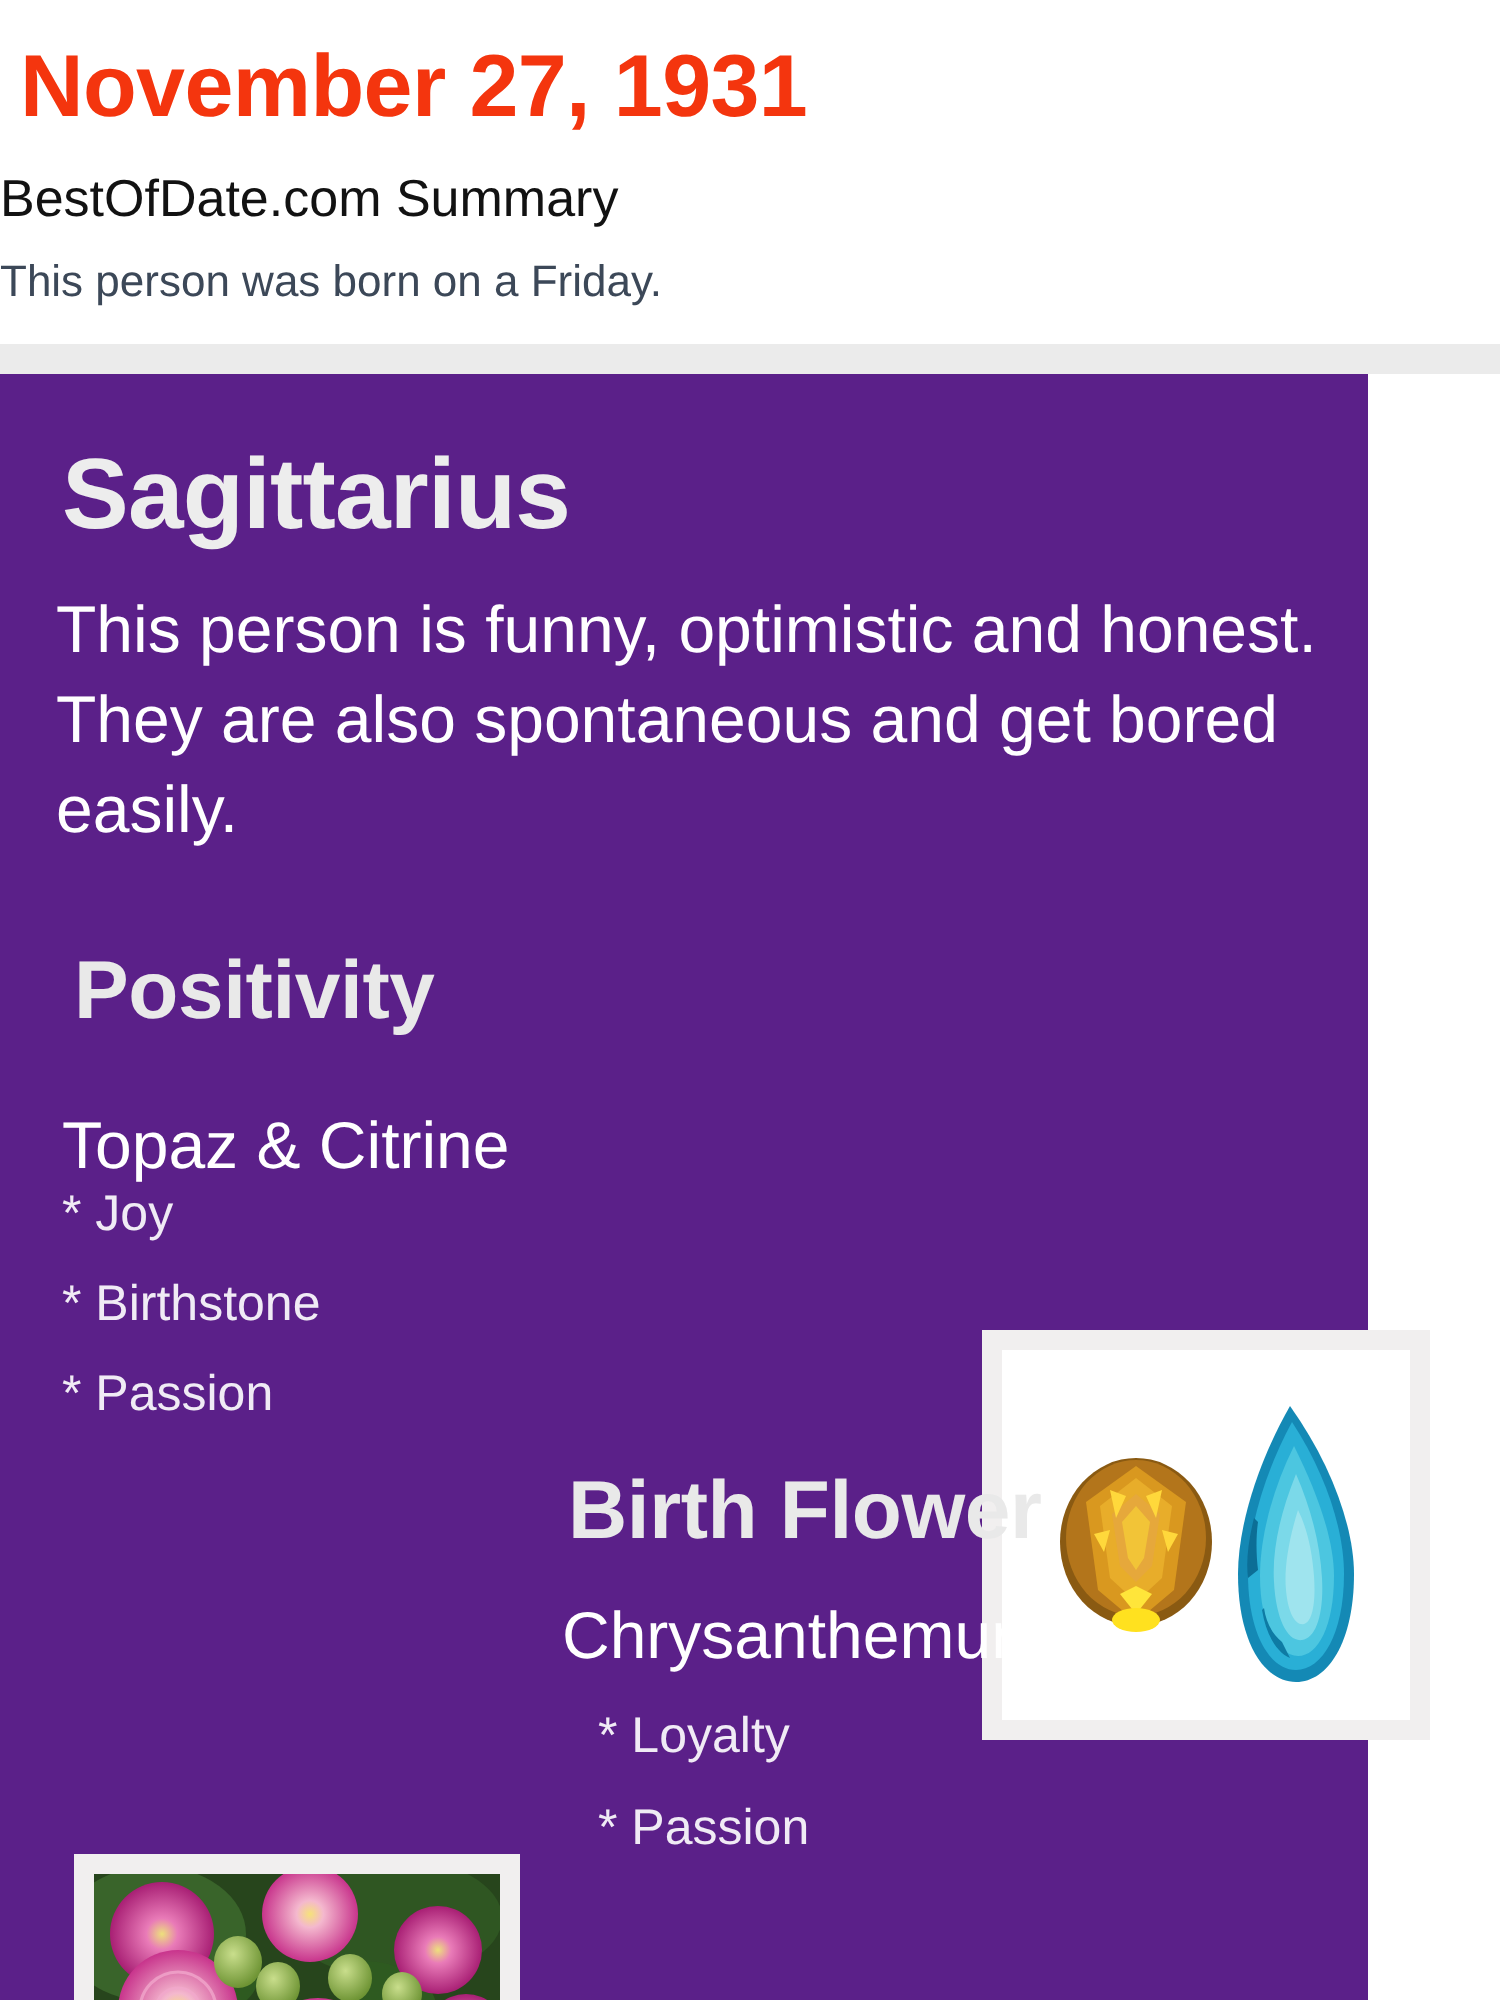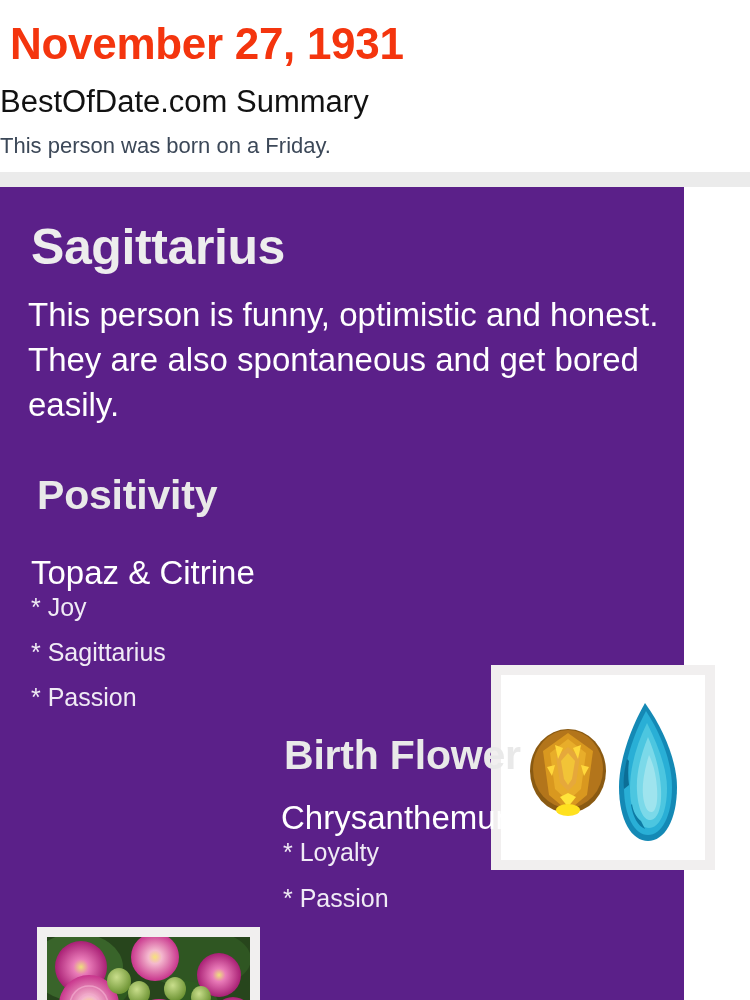--- a/index.html
+++ b/index.html
@@ -36,21 +36,21 @@
     font-size: 44px;
     font-weight: 700;
     color: #F4350E;
     line-height: 1.0;
     letter-spacing: -0.3px;
     margin: 0;
     padding: 0 10px;
     white-space: nowrap;
   }
   .site-summary {
-    font-size: 31px;
+    font-size: 26px;
     font-weight: 400;
     color: #121212;
     line-height: 1.0;
     margin: 0;
     padding-top: 20px;
   }
   .born-note {
     font-size: 22px;
     font-weight: 400;
     color: #3C4858;
@@ -194,21 +194,21 @@
     font-size: 33px;
     font-weight: 400;
     color: #FFFFFF;
     line-height: 1.0;
   }
   .flower-traits {
     position: absolute;
     left: 283px;
     top: 653px;
     list-style: none;
-    margin: 0;
+    margin: 16px;
     padding: 0;
   }
   .flower-traits li {
     font-size: 25px;
     font-weight: 400;
     color: #F0EBF5;
     line-height: 1.0;
     margin-bottom: 21px;
     white-space: nowrap;
   }
@@ -229,21 +229,21 @@
   <div class="panel">
 
     <div class="zodiac-name">Sagittarius</div>
 
     <div class="zodiac-desc">This person is funny, optimistic and honest. They are also spontaneous and get bored easily.</div>
 
     <div class="stone-heading">Positivity</div>
     <div class="stone-name">Topaz &amp; Citrine</div>
     <ul class="stone-traits">
       <li>* Joy</li>
-      <li>* Sagittarius</li>
+      <li>* Birthstone</li>
       <li>* Passion</li>
     </ul>
 
     <div class="frame gem-frame">
       <div class="frame-inner">
         <svg class="gem-canvas" viewBox="0 0 204 185" preserveAspectRatio="xMidYMid meet">
           <rect x="0" y="0" width="204" height="185" fill="#ffffff"></rect>
 
           <g>
             <ellipse cx="67" cy="96" rx="38" ry="42" fill="#8A5A12"></ellipse>

